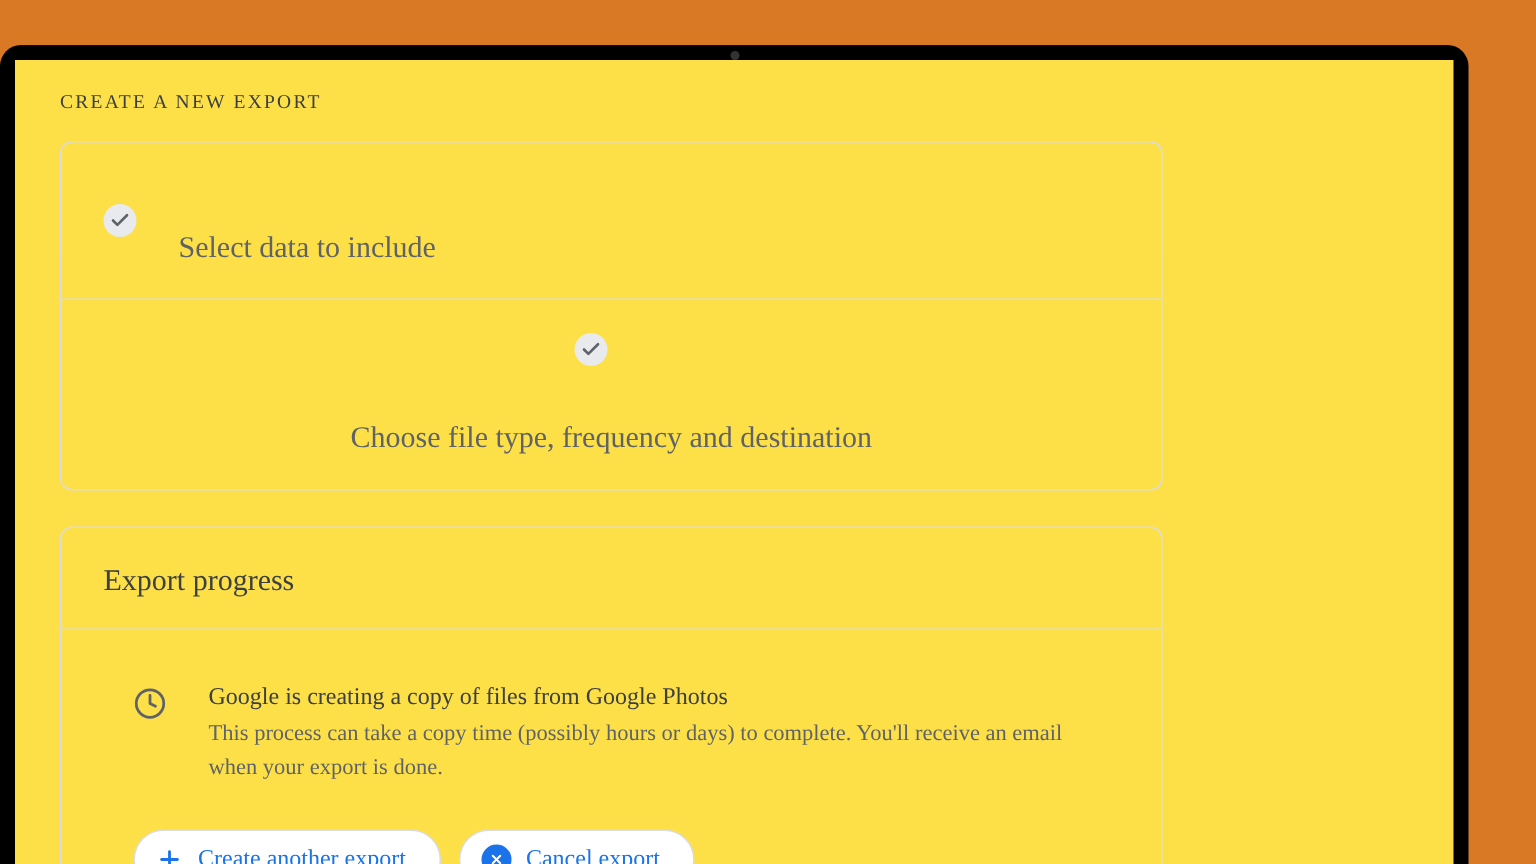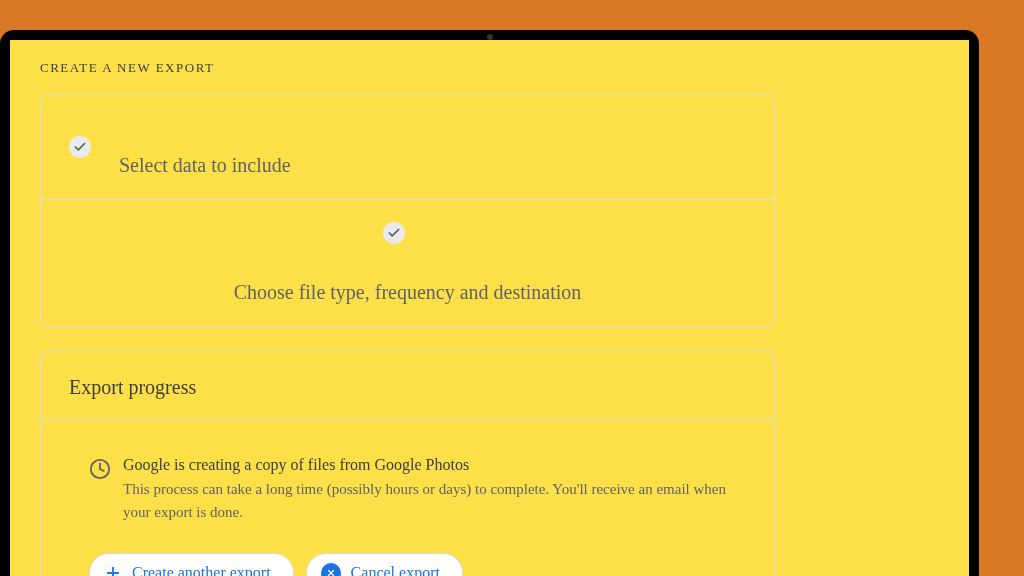--- a/index.html
+++ b/index.html
@@ -104,21 +104,21 @@
     .card-title {
       font-size: 20px;
       color: #3c4043;
       font-weight: 400;
     }
     .card-body {
       padding: 36px 48px 28px 48px;
     }
     .progress-row {
       display: flex;
-      gap: 12px;
+      gap: 28px;
       margin-bottom: 30px;
     }
     .clock-icon {
       flex-shrink: 0;
       width: 22px;
       height: 22px;
       margin-top: 2px;
     }
     .progress-text {
       flex: 1;
@@ -205,21 +205,21 @@
         <div class="card-body">
           <div class="progress-row">
             <div class="clock-icon">
               <svg viewBox="0 0 24 24" fill="none" stroke="#5f6368" stroke-width="2" stroke-linecap="round" stroke-linejoin="round">
                 <circle cx="12" cy="12" r="10"></circle>
                 <polyline points="12 6 12 12 16 14"></polyline>
               </svg>
             </div>
             <div class="progress-text">
               <div class="progress-main">Google is creating a copy of files from Google Photos</div>
-              <div class="progress-sub">This process can take a long time (possibly hours or days) to complete. You'll receive an email when your export is done.</div>
+              <div class="progress-sub">This process can take a copy time (possibly hours or days) to complete. You'll receive an email when your export is done.</div>
             </div>
           </div>
           <div class="button-row">
             <button class="pill-button">
               <span class="icon plus-icon">
                 <svg viewBox="0 0 24 24" fill="none" stroke="#1a73e8" stroke-width="2.5" stroke-linecap="round">
                   <line x1="12" y1="5" x2="12" y2="19"></line>
                   <line x1="5" y1="12" x2="19" y2="12"></line>
                 </svg>
               </span>

